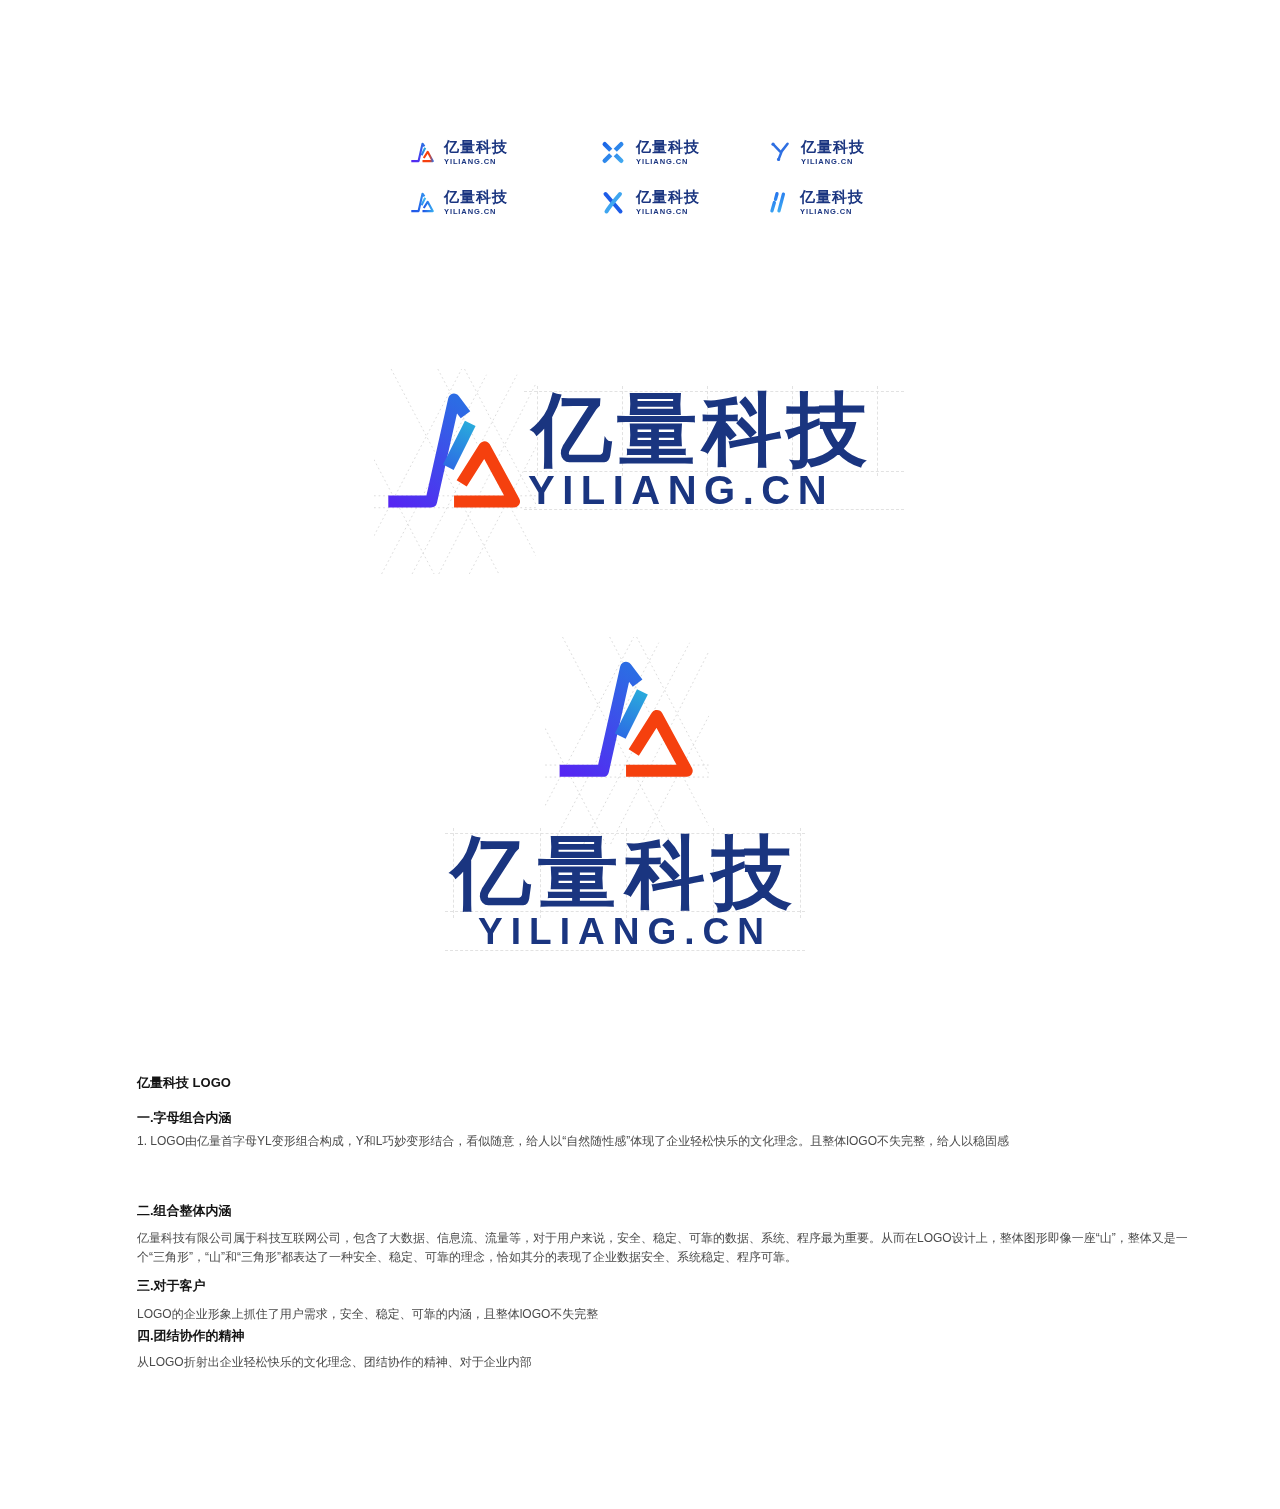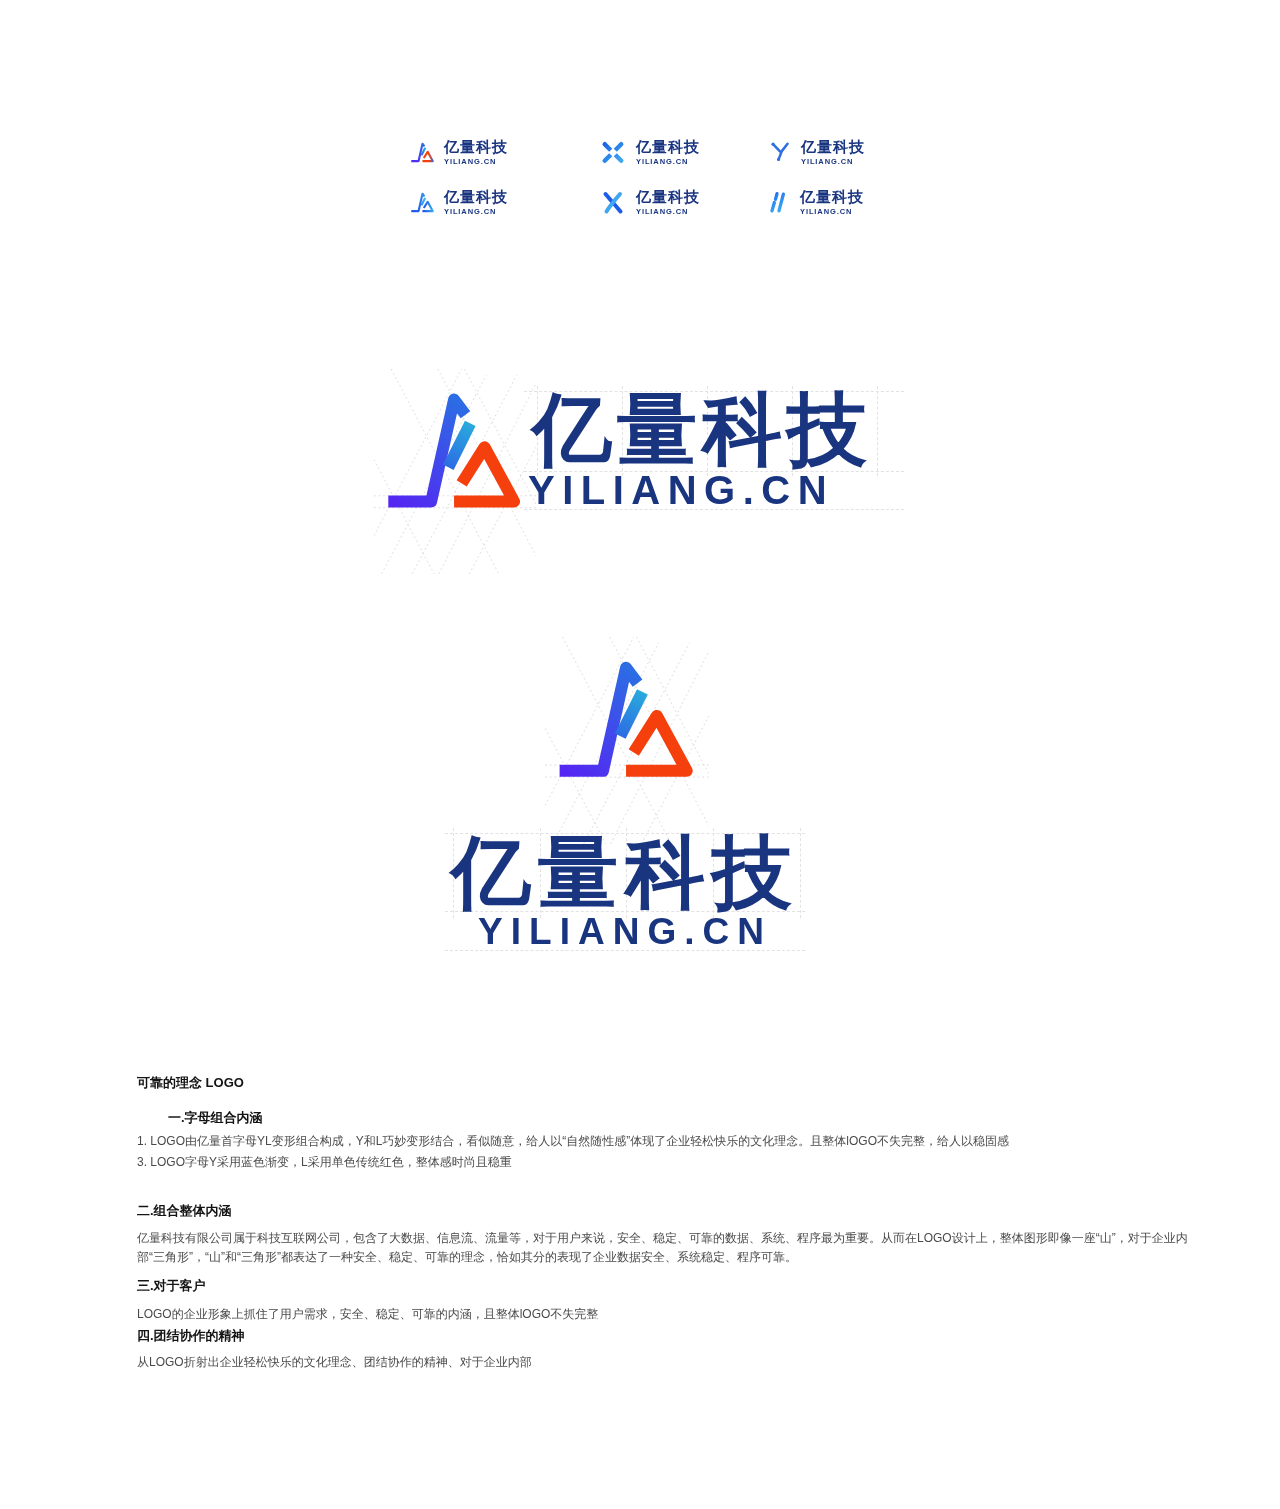--- a/index.html
+++ b/index.html
@@ -223,29 +223,28 @@
   </g>
   <path d="M15 139 L60 139 L84 32 L96 48" fill="none" stroke="url(#sms)" stroke-width="12.5" stroke-linejoin="round"></path>
   <path d="M78 103 L101 57" fill="none" stroke="url(#smb)" stroke-width="12.5"></path>
   <path d="M92 120 L116 82 L147 139 L84 139" fill="none" stroke="#F5400E" stroke-width="12.5" stroke-linejoin="round"></path>
 </svg>
 
 <div class="abs stack-zh" style="left:440px;top:833px;width:370px;">亿量科技</div>
 <div class="abs stack-en" style="left:440px;top:913px;width:370px;">YILIANG.CN</div>
 
 <div class="desc">
-  <div class="t" style="top:6px;">可靠的理念 LOGO</div>
-
-  <div class="h" style="top:41px;margin-left:31px;">一.字母组合内涵</div>
+  <div class="t" style="top:6px;">亿量科技 LOGO</div>
+
+  <div class="h" style="top:41px;">一.字母组合内涵</div>
   <div class="p" style="top:62px;">
     <div class="li">1. LOGO由亿量首字母YL变形组合构成，Y和L巧妙变形结合，看似随意，给人以“自然随性感”体现了企业轻松快乐的文化理念。且整体lOGO不失完整，给人以稳固感</div>
-    <div class="li">3. LOGO字母Y采用蓝色渐变，L采用单色传统红色，整体感时尚且稳重</div>
   </div>
 
   <div class="h" style="top:134px;">二.组合整体内涵</div>
-  <div class="p" style="top:160px;">亿量科技有限公司属于科技互联网公司，包含了大数据、信息流、流量等，对于用户来说，安全、稳定、可靠的数据、系统、程序最为重要。从而在LOGO设计上，整体图形即像一座“山”，对于企业内部“三角形”，“山”和“三角形”都表达了一种安全、稳定、可靠的理念，恰如其分的表现了企业数据安全、系统稳定、程序可靠。</div>
+  <div class="p" style="top:160px;">亿量科技有限公司属于科技互联网公司，包含了大数据、信息流、流量等，对于用户来说，安全、稳定、可靠的数据、系统、程序最为重要。从而在LOGO设计上，整体图形即像一座“山”，整体又是一个“三角形”，“山”和“三角形”都表达了一种安全、稳定、可靠的理念，恰如其分的表现了企业数据安全、系统稳定、程序可靠。</div>
 
   <div class="h" style="top:209px;">三.对于客户</div>
   <div class="p" style="top:236px;">LOGO的企业形象上抓住了用户需求，安全、稳定、可靠的内涵，且整体lOGO不失完整</div>
 
   <div class="h" style="top:259px;">四.团结协作的精神</div>
   <div class="p" style="top:284px;">从LOGO折射出企业轻松快乐的文化理念、团结协作的精神、对于企业内部</div>
 </div>
 
 </body></html>

